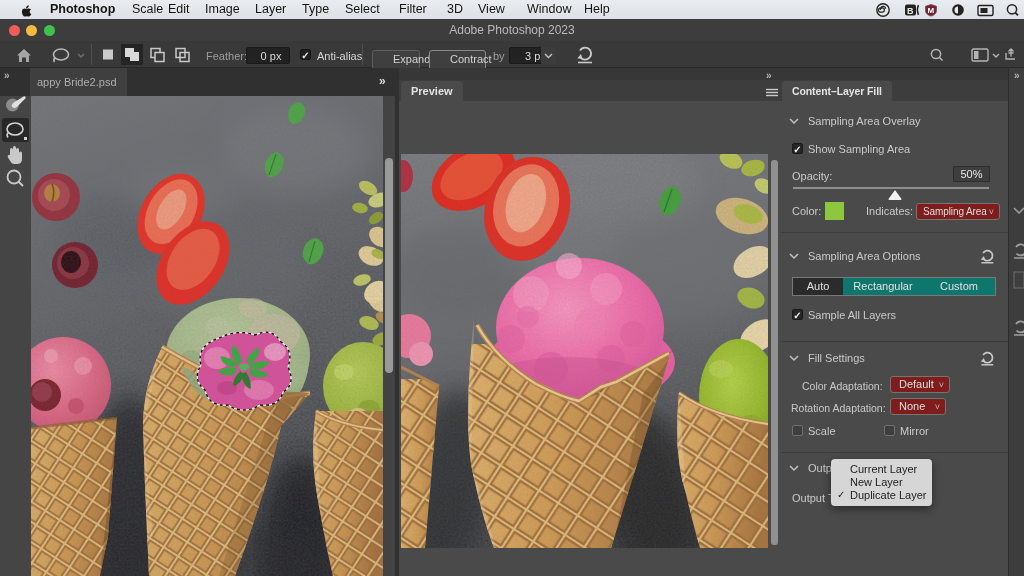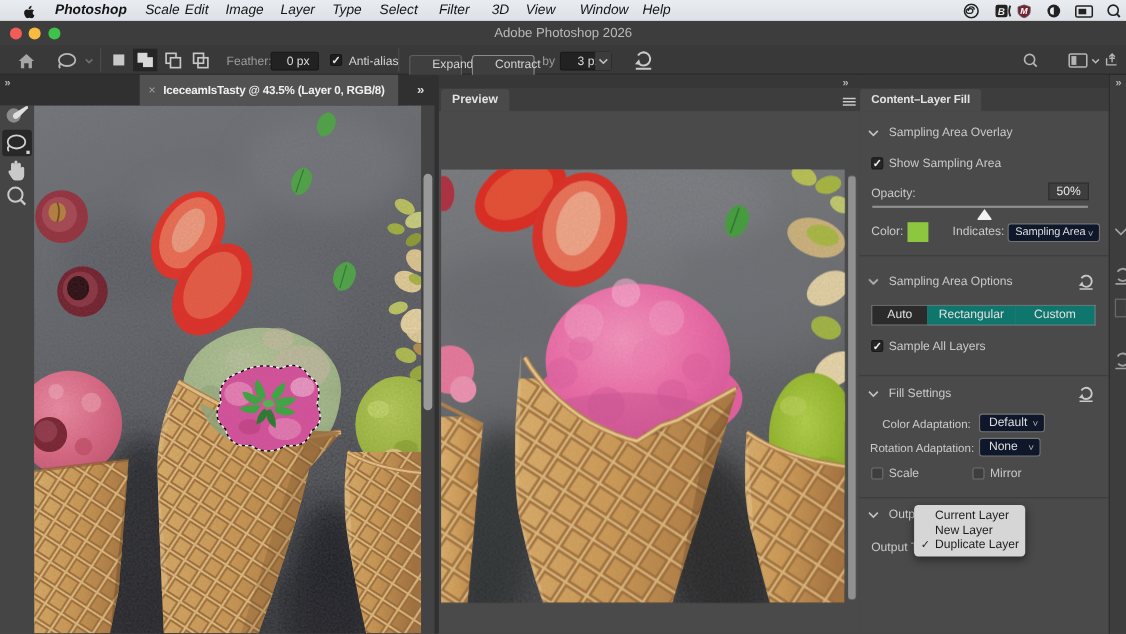--- a/index.html
+++ b/index.html
@@ -1,21 +1,21 @@
 <!DOCTYPE html>
 <html><head>
 <meta charset="utf-8">
 <style>
   * { margin:0; padding:0; box-sizing:border-box; }
   html,body { width:1024px; height:576px; overflow:hidden; background:#4a4a4a;
     font-family:"Liberation Sans", sans-serif; }
   .abs { position:absolute; }
   
   #menubar { position:absolute; left:0; top:0; width:1024px; height:34px;
-    background:linear-gradient(#e9ecf0,#d3d8df); color:#141414; font-size:12.5px;font-style:italic; }
+    background:linear-gradient(#e9ecf0,#d3d8df); color:#141414; font-size:12.5px; }
   #menubar span { position:absolute; top:2px; }
   #menubar .b { font-weight:bold; }
   
   #titlebar { position:absolute; left:0; top:19px; width:1024px; height:22px; background:#3d3d3d; }
   .tl { position:absolute; top:25px; width:11px; height:11px; border-radius:50%; }
   #titlebar .t { position:absolute; left:0; right:0; top:4px; text-align:center;
     color:#b9b9b9; font-size:12px; }
   
   #optbar { position:absolute; left:0; top:41px; width:1024px; height:27px; background:#393939;
     border-bottom:1px solid #282828; }
@@ -37,21 +37,21 @@
   .ptabbar { position:absolute; top:80px; height:21px; background:#3d3d3d; }
   .ptab { position:absolute; height:20px; background:#4a4a4a; color:#e3e3e3;
     font-size:11px; font-weight:bold; line-height:20px; padding:0 10px;
     border-radius:3px 3px 0 0; }
   .pbody { position:absolute; top:101px; bottom:0; background:#4a4a4a; }
   .chev2 { color:#b5b5b5; font-size:10px; font-weight:bold; letter-spacing:-2px; }
   .shead { color:#d6d6d6; font-size:11px; }
   .pcb { position:absolute; width:11px; height:11px; background:#262626; border:1px solid #191919;
     border-radius:2px; color:#efefef; font-size:10px; line-height:11px; text-align:center; font-weight:bold; }
   .plab { position:absolute; color:#c9c9c9; font-size:11px; }
-  .pdrop { position:absolute; height:17px; background:#0f172a; border:1px solid #747474;
+  .pdrop { position:absolute; height:17px; background:#7f1d1d; border:1px solid #747474;
     border-radius:3px; color:#dedede; font-size:11px; line-height:15px; padding-left:8px; }
   .pdrop .ar { position:absolute; right:5px; top:1px; color:#bbbbbb; font-size:9px; }
   .pdivider { position:absolute; left:781px; width:227px; height:1px; background:#3c3c3c; }
   .segbtn { position:absolute; top:277px; height:19px; border:1px solid #787878;
     color:#e0e0e0; font-size:11px; text-align:center; line-height:17px; background:#0f766e; }
 </style>
 </head>
 <body>
 
 <div id="menubar">
@@ -88,21 +88,21 @@
 
     <rect x="103" y="2.5" width="15" height="10" rx="1.5" fill="none" stroke="#222" stroke-width="1.4"></rect>
     <rect x="105.5" y="5" width="7" height="5" fill="#222"></rect>
 
     <circle cx="137" cy="6.3" r="4.6" fill="none" stroke="#222" stroke-width="1.5"></circle>
     <line x1="140.3" y1="9.6" x2="143" y2="12.4" stroke="#222" stroke-width="1.8"></line>
   </svg>
 </div>
 
 <div id="titlebar">
-  <div class="t">Adobe Photoshop 2026</div>
+  <div class="t">Adobe Photoshop 2023</div>
 </div>
 <div class="tl" style="left:9px;  background:#f25c57"></div>
 <div class="tl" style="left:26px; background:#f6bb3f"></div>
 <div class="tl" style="left:44px; background:#3ec24a"></div>
 
 <div id="optbar"></div>
 <svg class="abs" style="left:16px;top:47px" width="70" height="17" viewBox="0 0 70 17">
   <path d="M8 2 L15 8.5 H13 V15 H10 V10.5 H6 V15 H3 V8.5 H1 Z" fill="#a6a6a6"></path>
   <ellipse cx="45" cy="7.5" rx="7.5" ry="5.5" fill="none" stroke="#b9b9b9" stroke-width="1.6"></ellipse>
   <path d="M39 11 q-2 1.5 -0.5 4" fill="none" stroke="#b9b9b9" stroke-width="1.6"></path>
@@ -143,23 +143,21 @@
   <circle cx="6" cy="6" r="4.6" fill="none" stroke="#b5b5b5" stroke-width="1.5"></circle>
   <line x1="9.3" y1="9.3" x2="12.5" y2="12.5" stroke="#b5b5b5" stroke-width="1.6"></line>
   <rect x="42" y="1" width="16" height="12" rx="1.5" fill="none" stroke="#b5b5b5" stroke-width="1.4"></rect>
   <rect x="44" y="3" width="4.5" height="8" fill="#b5b5b5"></rect>
   <path d="M63 6 l3 3 l3 -3" fill="none" stroke="#b5b5b5" stroke-width="1.4"></path>
   <path d="M76 5 v6 h10 v-6 M78.5 5 h5 M81 1.5 v7 M78.5 3.5 l2.5 -2.5 l2.5 2.5" fill="none" stroke="#b5b5b5" stroke-width="1.3"></path>
 </svg>
 
 <div id="tabrow">
   <div class="chev2 abs" style="left:4px;top:2px">»</div>
-  <div class="dtab" style="left:127px;width:235px;background:#525252;color:#f0f0f0">
-    <span style="color:#9d9d9d;padding:0 7px 0 8px">×</span><b style="font-size:10.6px;letter-spacing:-0.2px">IceceamIsTasty @ 43.5% (Layer 0, RGB/8)</b>
-  </div>
+  <div class="dtab" style="left:30px;width:97px;background:#3f3f3f;color:#aeaeae;padding-left:7px">appy Bride2.psd</div>
   <div class="chev2 abs" style="left:379px;top:6px;font-size:12px;color:#d9d9d9">»</div>
 </div>
 
 <div id="toolbar">
   <svg width="31" height="110" viewBox="0 0 31 110">
 
     <circle cx="12.5" cy="9" r="6.5" fill="#8b8b8b"></circle>
     <path d="M23.5 0.5 q2.8 -0.8 1.8 2 l-8.2 8.2 q-2.8 2.4 -4.6 0.6 t0.6 -4.4z" fill="#e0e0e0"></path>
 
     <rect x="2" y="22" width="27" height="24" rx="3" fill="#282828"></rect>

